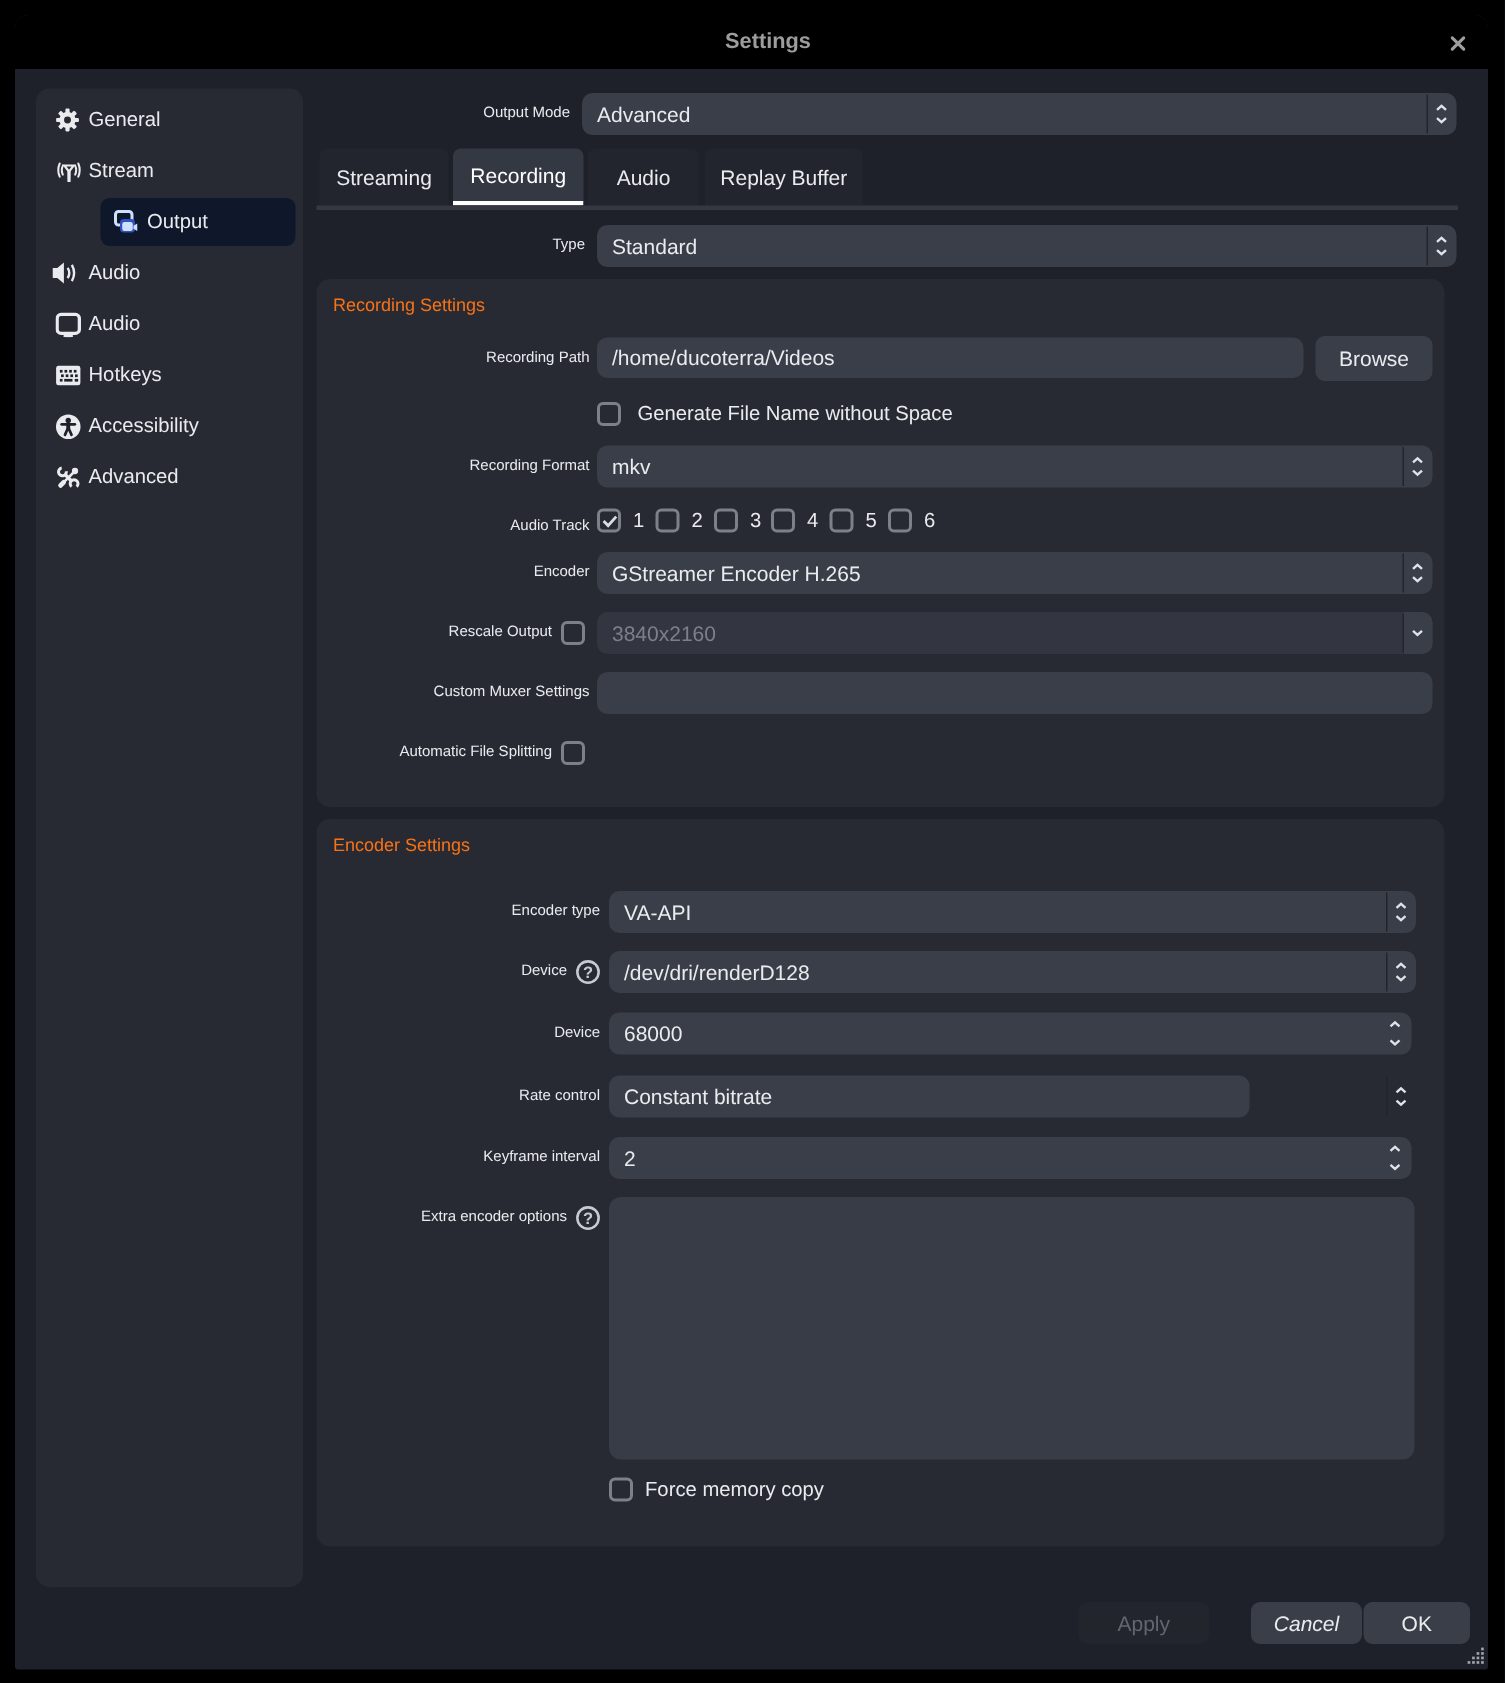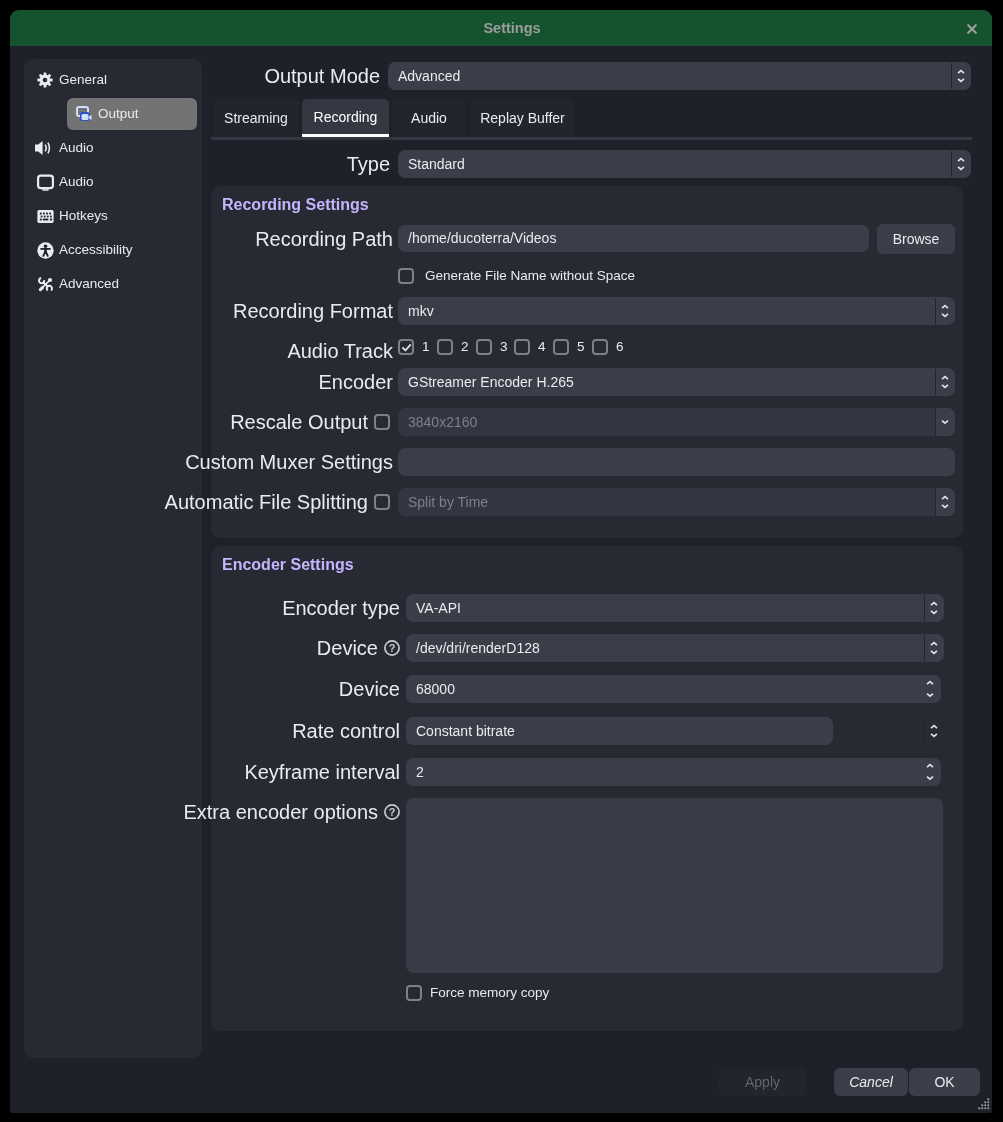--- a/index.html
+++ b/index.html
@@ -1,41 +1,41 @@
 <!DOCTYPE html>
 <html><head>
 <meta charset="utf-8">
 <style>
 * { margin:0; padding:0; box-sizing:border-box; }
 html,body { width:1003px; height:1122px; background:#000; font-family:"Liberation Sans",sans-serif; position:relative; overflow:hidden; }
 #win { position:absolute; left:10px; top:10px; width:982px; height:1103px; background:#1e212a; border-radius:9px 9px 2px 2px; }
-#titlebar { position:absolute; left:0; top:0; width:982px; height:36px; background:#14532d; border-radius:9px 9px 0 0; }
+#titlebar { position:absolute; left:0; top:0; width:982px; height:36px; background:#000000; border-radius:9px 9px 0 0; }
 #titlebar .t { position:absolute; left:22px; top:0; width:960px; height:36px; line-height:36px; text-align:center; color:#9d9d9d; font-weight:bold; font-size:14.5px; }
 .abs { position:absolute; }
-.lbl { position:absolute; color:#e9ebee; font-size:20px; height:28px; line-height:28px; text-align:right; white-space:nowrap; }
+.lbl { position:absolute; color:#e9ebee; font-size:10px; height:28px; line-height:28px; text-align:right; white-space:nowrap; }
 
 #side { position:absolute; left:14px; top:49px; width:178px; height:999px; background:#272a33; border-radius:9px; padding-top:5px; }
 .sitem { position:relative; height:32px; margin:0 5px 2px 4px; border-radius:6px; color:#e9ebee; font-size:13.5px; }
 .sitem .txt { position:absolute; left:31px; top:0; line-height:32px; }
 .sitem svg { position:absolute; left:9px; top:8px; }
-.sitem.sel { background:#737373;margin-left:43px; }
+.sitem.sel { background:#0f172a;margin-left:43px; }
 
 .input, .combo, .spin { position:absolute; background:#3a3e49; border-radius:7px; color:#e9ebee; font-size:14px; }
 .input .v, .combo .v, .spin .v { position:absolute; left:10px; top:0; line-height:28px; white-space:nowrap; }
 .combo.dis, .spin.dis { background:#333640; }
 .combo.dis .v { color:#7b818c; }
 .sep { position:absolute; top:1px; bottom:1px; width:1px; background:#22242c; }
 .zone { position:absolute; top:0; bottom:0; right:0; background:#3a3e49; border-radius:0 7px 7px 0; }
 .chev { position:absolute; }
 
 .tab { position:absolute; top:89px; height:38px; background:#22252e; border-radius:5px 5px 0 0; color:#e9ebee; font-size:14px; text-align:center; line-height:38px; }
 .tab.act { background:#343842; border-bottom:3px solid #fff; line-height:36px; color:#fff; }
 
 .group { position:absolute; left:201px; width:752px; background:#272a33; border-radius:9px; }
-.gtitle { position:absolute; left:11px; top:10px; color:#c4b5fd; font-weight:bold; font-size:16px; }
+.gtitle { position:absolute; left:11px; top:10px; color:#f97316; font-weight:normal; font-size:12px; }
 
 .cb { position:absolute; width:16px; height:16px; border:2px solid #7b8089; border-radius:4px; background:transparent; }
 
 .cbl { position:absolute; color:#e9ebee; font-size:13.5px; line-height:20px; }
 
 .btn { position:absolute; height:28px; background:#3a3e49; border-radius:6px; color:#e9ebee; font-size:14px; text-align:center; line-height:28px; }
 .btn.dis { background:#23252d; color:#62666f; }
 </style>
 </head>
 <body>
@@ -75,20 +75,33 @@
             <g transform="rotate(270 8 8)">
               <rect x="6.6" y="0.4" width="2.8" height="3.4" rx="0.7"></rect>
             </g>
             <g transform="rotate(315 8 8)">
               <rect x="6.6" y="0.4" width="2.8" height="3.4" rx="0.7"></rect>
             </g>
           </g>
           <circle cx="8" cy="8" r="2.3" fill="#272a33"></circle>
         </svg>
         <div class="txt">General</div>
+      </div>
+    <div class="sitem">
+        <svg width="18" height="17" viewBox="0 0 18 17">
+          <g stroke="#e9ebee" fill="none" stroke-width="1.35" stroke-linecap="round">
+            <path d="M4.9 4.4 Q3.5 7.4 4.9 10.4"></path>
+            <path d="M2.8 3.0 Q0.9 7.4 2.8 11.8"></path>
+            <path d="M13.1 4.4 Q14.5 7.4 13.1 10.4"></path>
+            <path d="M15.2 3.0 Q17.1 7.4 15.2 11.8"></path>
+          </g>
+          <path fill="#e9ebee" d="M4.5 3.6 H13.5 L10.15 8.2 L10.05 15.4 H7.95 L7.85 8.2 Z"></path>
+          <path fill="#272a33" d="M7.35 5.05 H10.65 L9 7.1 Z"></path>
+        </svg>
+        <div class="txt">Stream</div>
       </div>
     <div class="sitem sel">
         <svg width="17" height="16" viewBox="0 0 17 16">
           <g fill="none" stroke="#cfe0ff" stroke-width="2">
             <rect x="1" y="1" width="11" height="9" rx="2"></rect>
           </g>
           <rect x="5" y="7" width="8" height="7" rx="1.5" fill="#2e51c4" stroke="#2e51c4" stroke-width="2"></rect>
           <rect x="5.5" y="8" width="7" height="6" rx="1.5" fill="#cfe0ff"></rect>
           <path d="M13 10.5l2.5-1.5v5l-2.5-1.5z" fill="#cfe0ff"></path>
         </svg>
@@ -241,31 +254,20 @@
       <div class="zone" style="width:19px;"></div>
       <div class="sep" style="left:537px;"></div>
     <svg class="chev" style="left:541px; top:11px;" width="12" height="7" viewBox="0 0 12 7">
         <path fill="none" stroke="#dfe2e6" stroke-width="1.6" d="M3 1.6l3 2.6 3-2.6"></path>
       </svg>
   </div>
   <div class="lbl" style="right:599px; top:438px;">Custom Muxer Settings</div>
   <div class="input" style="left:388px; top:438px; width:557px; height:28px;"></div>
   <div class="lbl" style="right:624px; top:478px;">Automatic File Splitting</div>
   <div class="cb" style="left:364px; top:484px;"></div>
-  <div class="combo dis" style="left:388px; top:478px; width:557px; height:28px;">
-      <div class="v">Split by Time</div>
-      <div class="zone" style="width:19px;"></div>
-      <div class="sep" style="left:537px;"></div>
-    <svg class="chev" style="left:541px; top:7px;" width="12" height="14" viewBox="0 0 12 14">
-        <g fill="none" stroke="#dfe2e6" stroke-width="1.6">
-          <path d="M3 4.2L6 1.6l3 2.6"></path>
-          <path d="M3 9.8l3 2.6 3-2.6"></path>
-        </g>
-      </svg>
-  </div>
 
   <div class="group" style="top:536px; height:485px;">
     <div class="gtitle">Encoder Settings</div>
   </div>
   <div class="lbl" style="right:592px; top:584px;margin-left:48px;">Encoder type</div>
   <div class="combo" style="left:396px; top:584px; width:538px; height:28px;">
       <div class="v">VA-API</div>
       <div class="sep" style="left:518px;"></div>
     <svg class="chev" style="left:522px; top:7px;" width="12" height="14" viewBox="0 0 12 14">
         <g fill="none" stroke="#dfe2e6" stroke-width="1.6">

